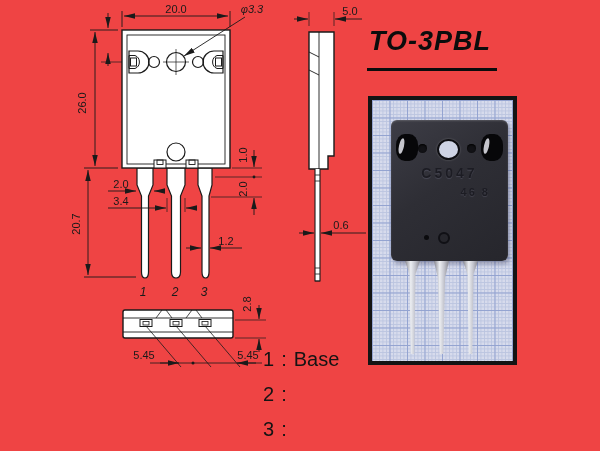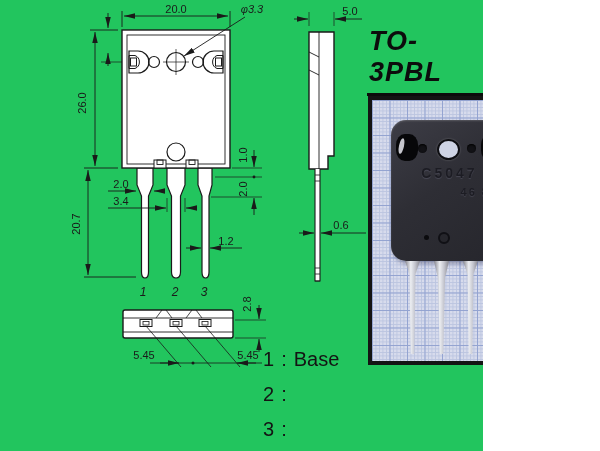--- a/index.html
+++ b/index.html
@@ -1,37 +1,37 @@
 <!DOCTYPE html>
 <html><head>
 <meta charset="utf-8">
 <style>
   html,body{margin:0;padding:0;background:#fff;}
-  #stage{position:relative;width:483px;height:451px;background:#22c55e;overflow:hidden;
+  #stage{position:relative;width:600px;height:451px;background:#ef4444;overflow:hidden;
          font-family:"Liberation Sans",sans-serif;color:#161616;}
   svg{position:absolute;left:0;top:0;}
   svg text{font-family:"Liberation Sans",sans-serif;font-size:11px;fill:#1a1a1a;}
   svg .leadnum{font-style:italic;font-size:12px;}
 
   
   .pkg-title{position:absolute;left:367px;top:26px;display:inline-block;
     font-weight:bold;font-style:italic;font-size:27px;letter-spacing:1px;
-    border-bottom:3px solid #0c0c0c;padding:0 6px 5px 2px;color:#0c0c0c;}
+    border-bottom:3px solid #0c0c0c;padding:0 6px 11px 2px;color:#0c0c0c;}
 
   
   .photo{position:absolute;left:368px;top:96px;width:141px;height:261px;
     border:4px solid #141414;
     background-color:#d7dbec;
     background-image:
       linear-gradient(#93a3d1 1px, transparent 1px),
       linear-gradient(90deg,#93a3d1 1px, transparent 1px),
       linear-gradient(#bcc5e0 1px, transparent 1px),
       linear-gradient(90deg,#bcc5e0 1px, transparent 1px);
     background-size:17.5px 17.5px,17.5px 17.5px,3.5px 3.5px,3.5px 3.5px;}
-  .device{position:absolute;left:19px;top:20px;width:117px;height:141px;border-radius:15px;
+  .device{position:absolute;left:19px;top:20px;width:117px;height:141px;border-radius:6px;
     background:linear-gradient(145deg,#3d3d46 0%,#2e2e35 45%,#26262c 100%);
     box-shadow:inset 0 1px 2px rgba(255,255,255,.18),2px 3px 4px rgba(30,30,60,.35);}
   .clip{position:absolute;top:14px;width:22px;height:27px;background:#070709;border-radius:40%;}
   .clip.l{left:5px}.clip.r{right:5px}
   .clip::after{content:"";position:absolute;left:3px;top:4px;width:5px;height:16px;
     background:#e8e8f0;border-radius:50%;transform:rotate(12deg);opacity:.85;}
   .hole-s{position:absolute;width:9px;height:9px;border-radius:50%;background:#121216;
     box-shadow:inset 0 1px 2px #000;}
   .hole-l{position:absolute;width:19px;height:17px;border-radius:50%;background:#ced3e4;
     border:2px solid #0e0e12;box-shadow:0 0 2px rgba(255,255,255,.3);}

